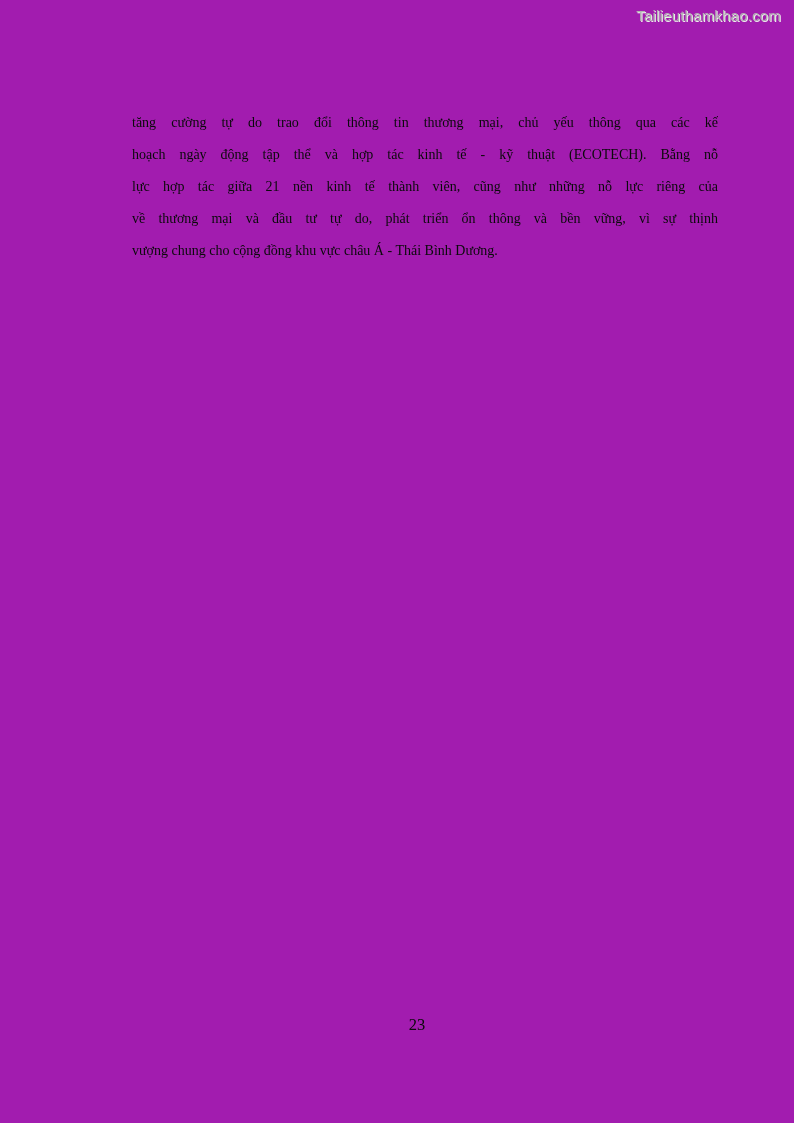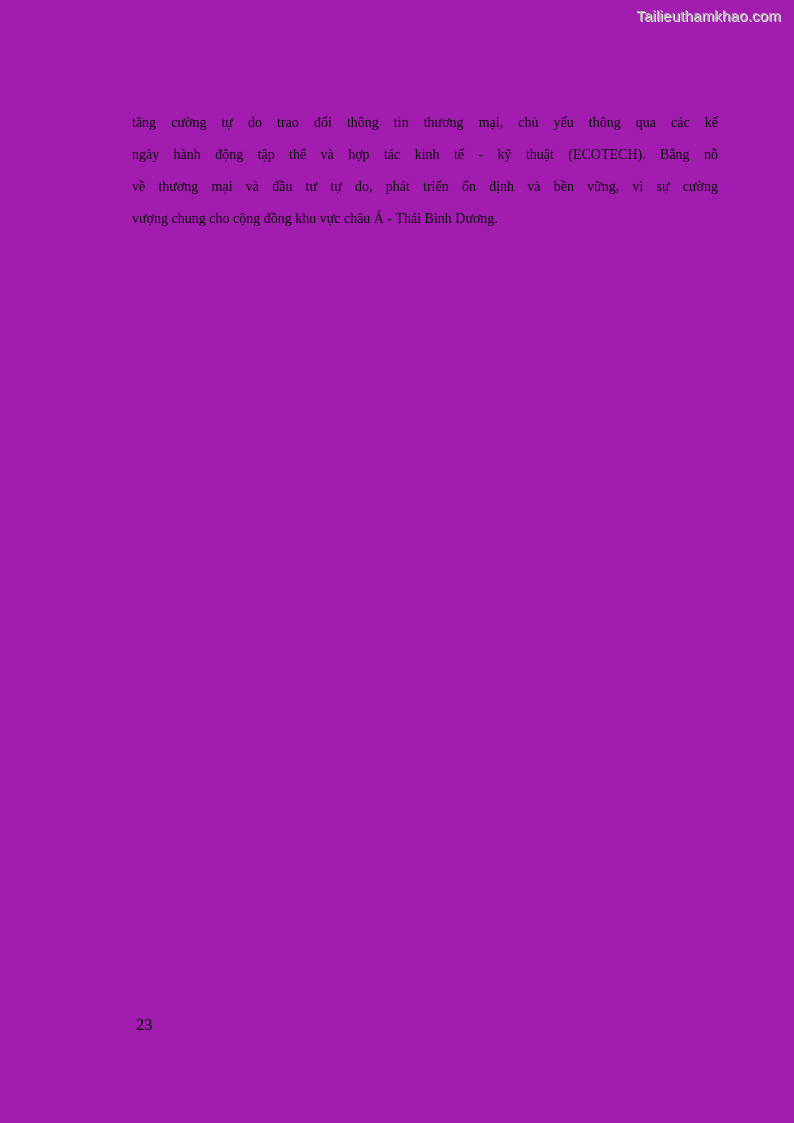--- a/index.html
+++ b/index.html
@@ -41,38 +41,40 @@
     text-align-last: justify;
     white-space: normal;
     color: #0a0a0a;
   }
   .line.last {
     text-align: right;
     text-align-last: left;
   }
   .page-number {
     position: absolute;
-    left: 136px;
+    left: 124px;
     top: 1011px;
     width: 586px;
+    text-align: center;
     font-size: 16.5px;
     line-height: 28px;
     color: #0a0a0a;
   }
 </style>
 </head>
 <body>
 
 <div class="page">
 
   <div class="watermark">Tailieuthamkhao.com</div>
 
   <div class="content">
 
   <div class="line">tăng cường tự do trao đổi thông tin thương mại, chủ yếu thông qua các kế</div>
-      <div class="line">ngày hành động tập thể và hợp tác kinh tế - kỹ thuật (ECOTECH). Bằng nỗ</div>
-      <div class="line">về thương mại và đầu tư tự do, phát triển ổn định và bền vững, vì sự cường</div>
+      <div class="line">hoạch ngày động tập thể và hợp tác kinh tế - kỹ thuật (ECOTECH). Bằng nỗ</div>
+      <div class="line">lực hợp tác giữa 21 nền kinh tế thành viên, cũng như những nỗ lực riêng của</div>
+      <div class="line">về thương mại và đầu tư tự do, phát triển ổn thông và bền vững, vì sự thịnh</div>
       <div class="line last">vượng chung cho cộng đồng khu vực châu Á - Thái Bình Dương.</div>
     </div>
 
   <div class="page-number">23</div>
 
 </div>
 
 </body></html>

